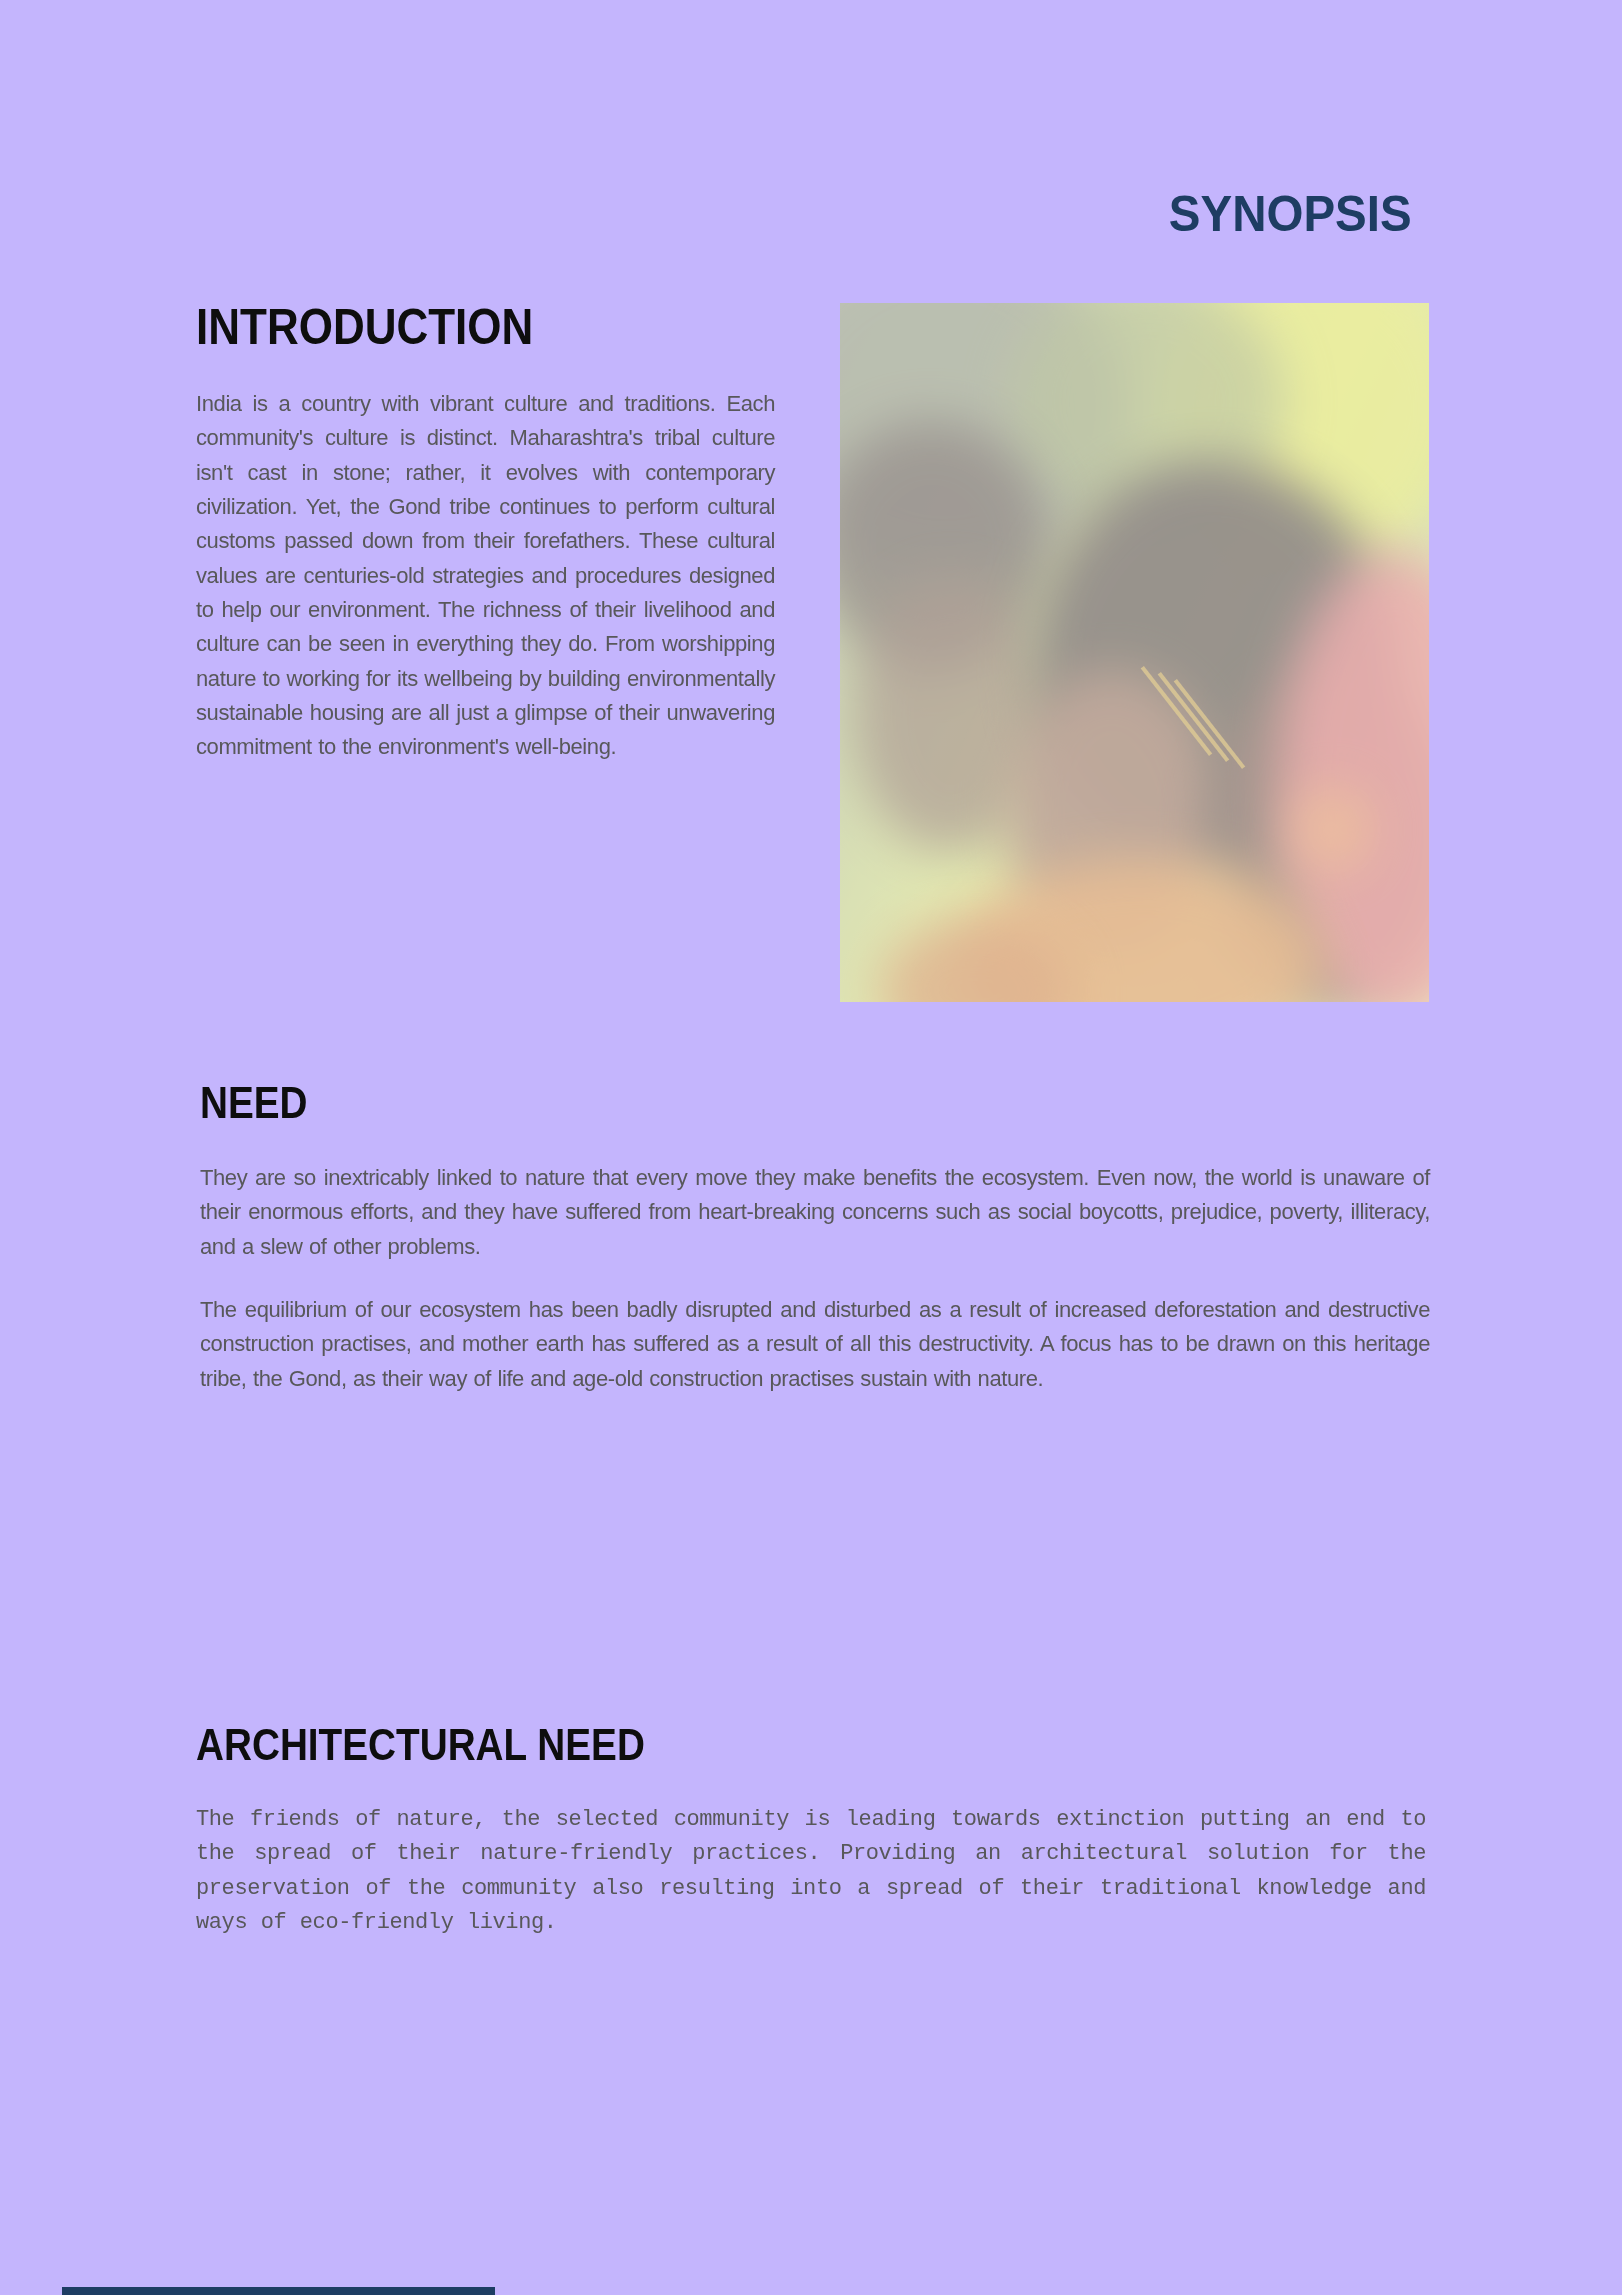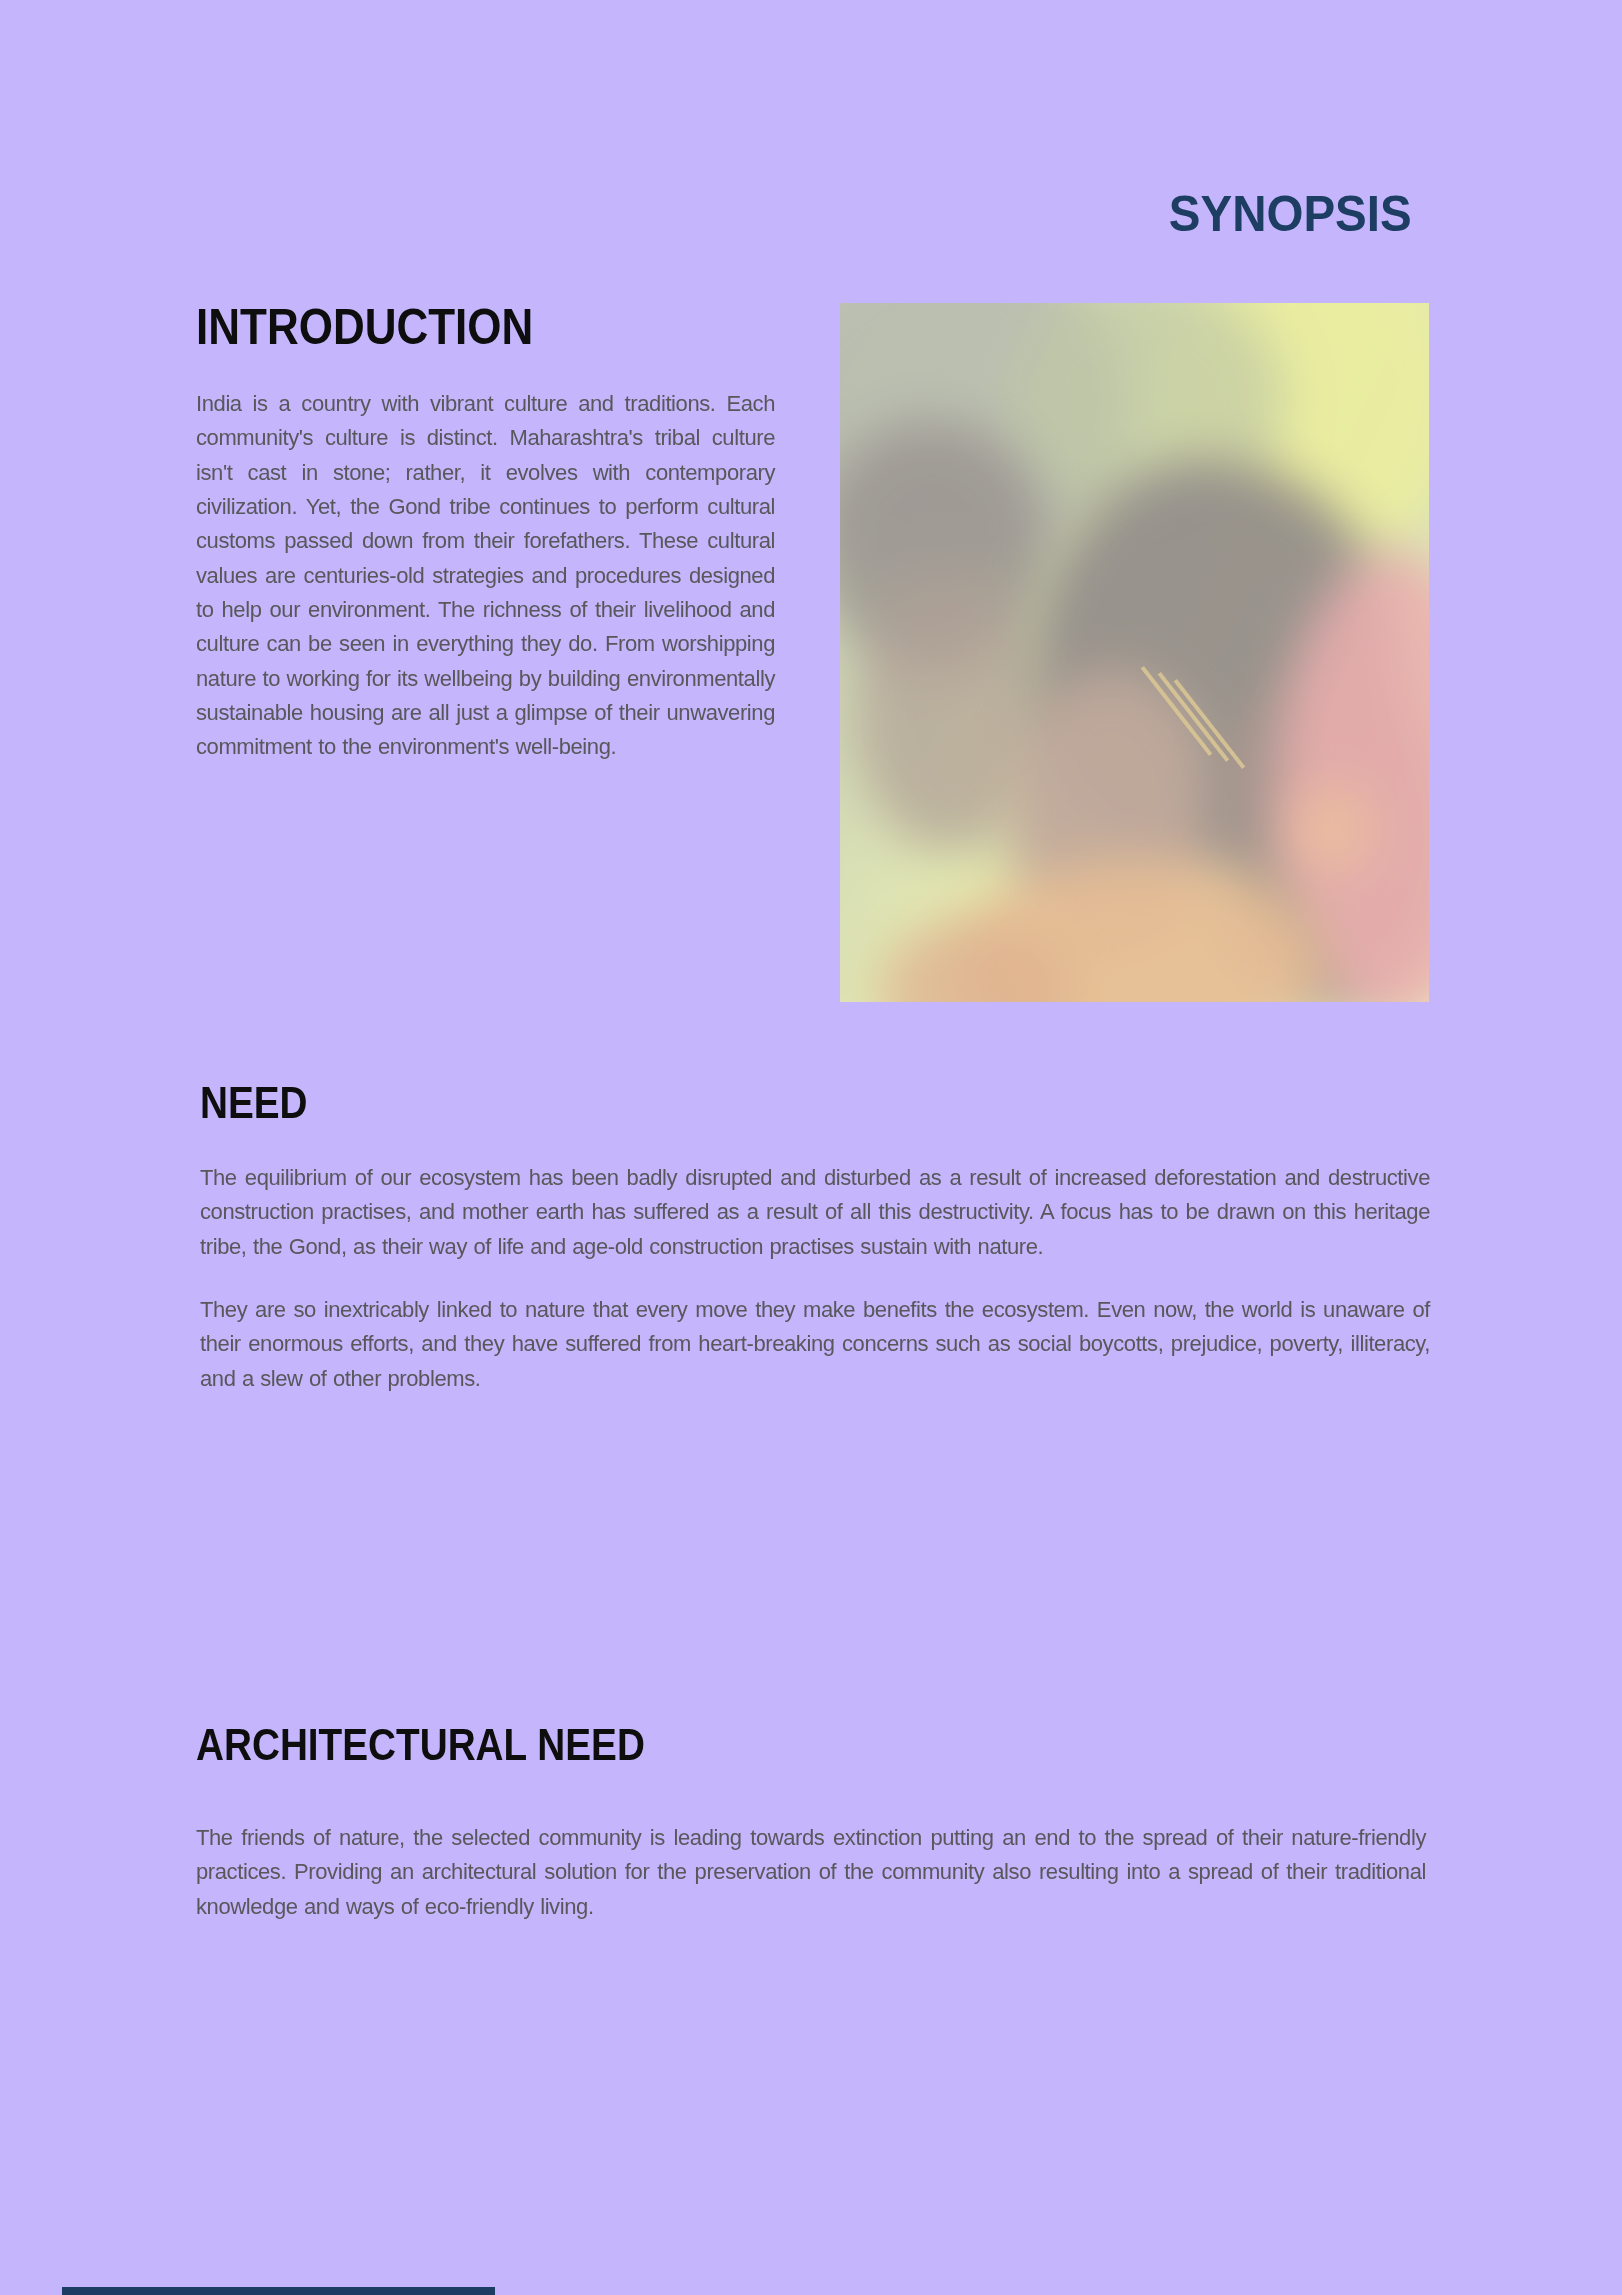--- a/index.html
+++ b/index.html
@@ -86,21 +86,21 @@
   .photo .wash {
     position:absolute; inset:0;
     background:rgba(255,255,255,0.40);
   }
 
   
   .need-section { position:absolute; top:1078px; left:200px; width:1230px; }
   .need-section .body-text { margin-top:33px; }
   .need-section .body-text + .body-text { margin-top:29px; }
   .arch-section { position:absolute; top:1720px; left:196px; width:1230px; }
-  .arch-section .body-text { margin-top:51px; }
+  .arch-section .body-text { margin-top:33px;font-family:Liberation Mono, monospace; }
 
   
   .footer-bar {
     position:absolute; left:62px; bottom:0;
     width:433px; height:8.5px;
     background:#1e3d63;
   }
 </style>
 </head>
 <body>
@@ -130,22 +130,22 @@
       <div class="blob b-flower"></div>
       <div class="hairpin pin1"></div>
       <div class="hairpin pin2"></div>
       <div class="hairpin pin3"></div>
       <div class="wash"></div>
     </div>
   </div>
 
   <div class="need-section">
     <div class="h-need">NEED</div>
+    <p class="body-text">They are so inextricably linked to nature that every move they make benefits the ecosystem. Even now, the world is unaware of their enormous efforts, and they have suffered from heart-breaking concerns such as social boycotts, prejudice, poverty, illiteracy, and a slew of other problems.</p>
     <p class="body-text">The equilibrium of our ecosystem has been badly disrupted and disturbed as a result of increased deforestation and destructive construction practises, and mother earth has suffered as a result of all this destructivity. A focus has to be drawn on this heritage tribe, the Gond, as their way of life and age-old construction practises sustain with nature.</p>
-    <p class="body-text">They are so inextricably linked to nature that every move they make benefits the ecosystem. Even now, the world is unaware of their enormous efforts, and they have suffered from heart-breaking concerns such as social boycotts, prejudice, poverty, illiteracy, and a slew of other problems.</p>
   </div>
 
   <div class="arch-section">
     <div class="h-arch">ARCHITECTURAL NEED</div>
     <p class="body-text">The friends of nature, the selected community is leading towards extinction putting an end to the spread of their nature-friendly practices. Providing an architectural solution for the preservation of the community also resulting into a spread of their traditional knowledge and ways of eco-friendly living.</p>
   </div>
 
   <div class="footer-bar"></div>
 
 </div>

